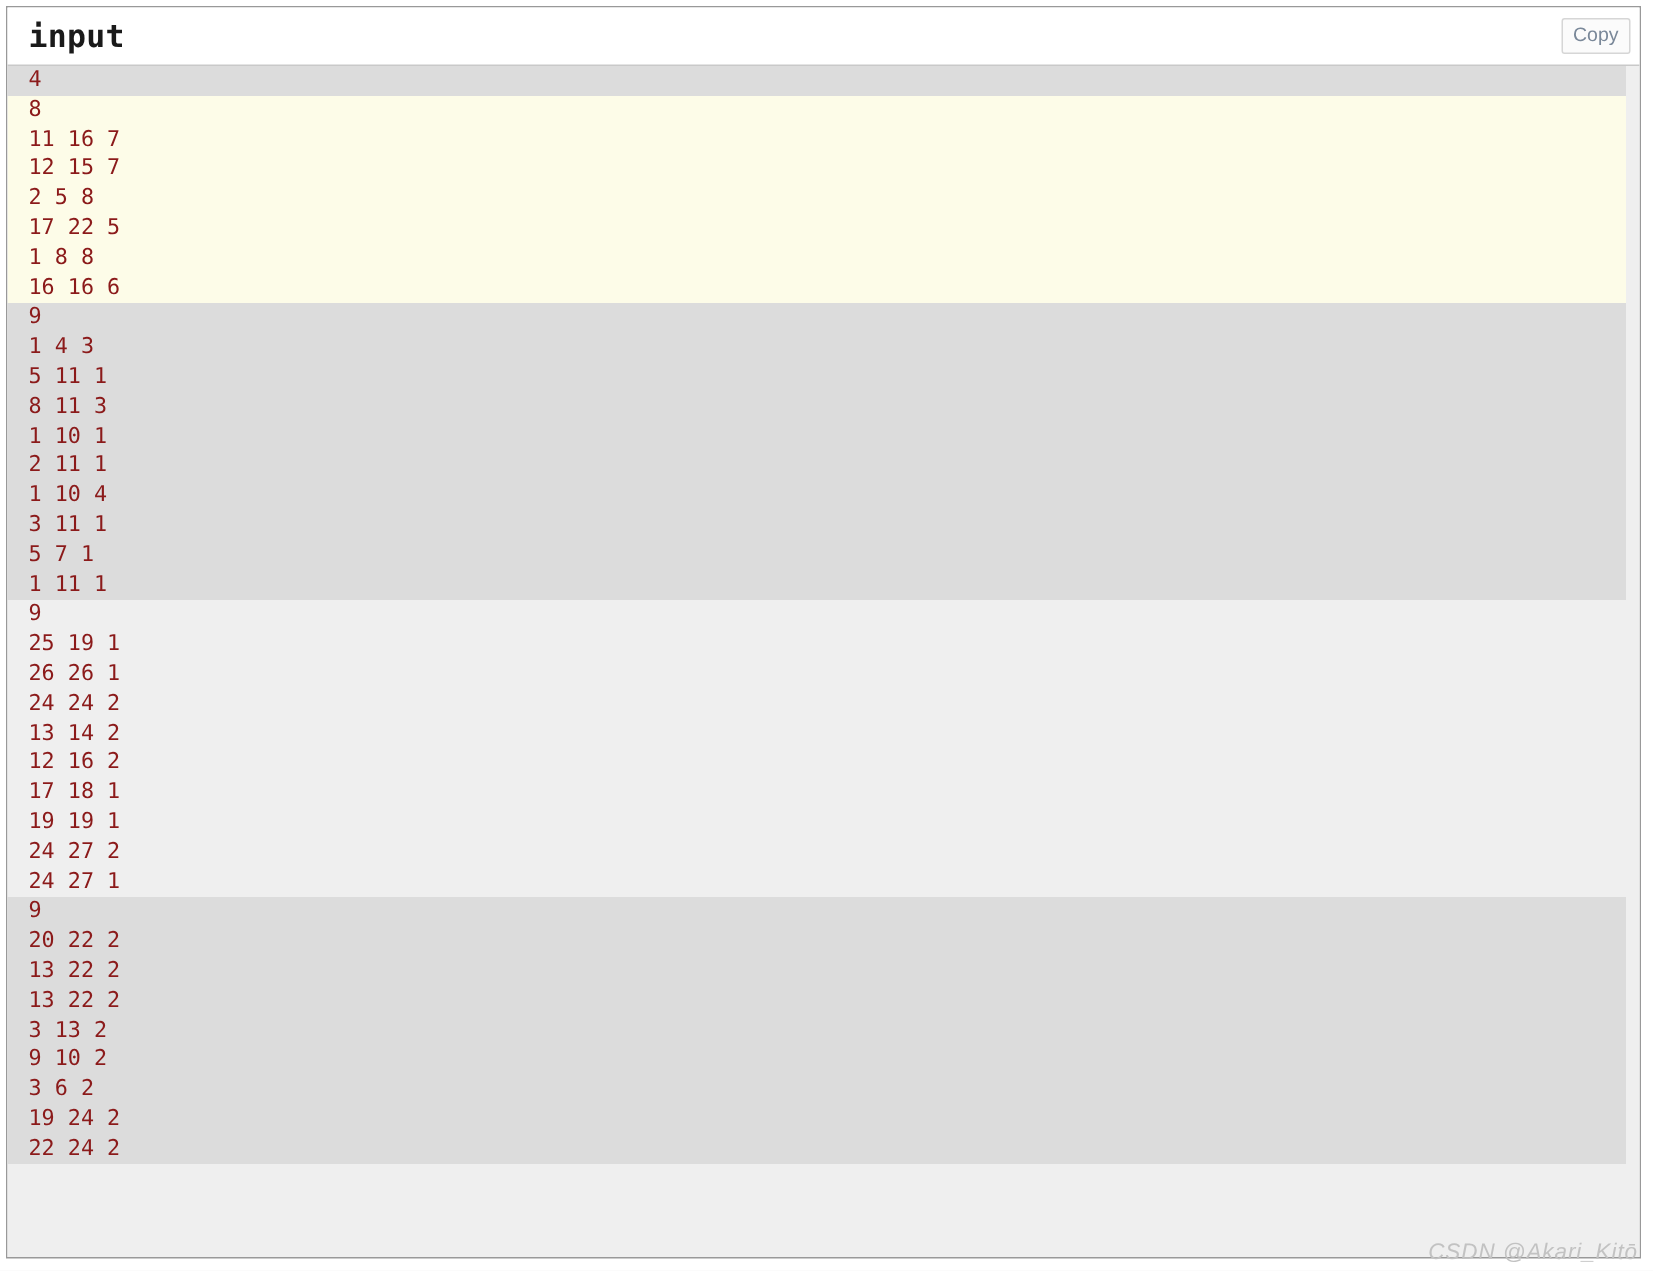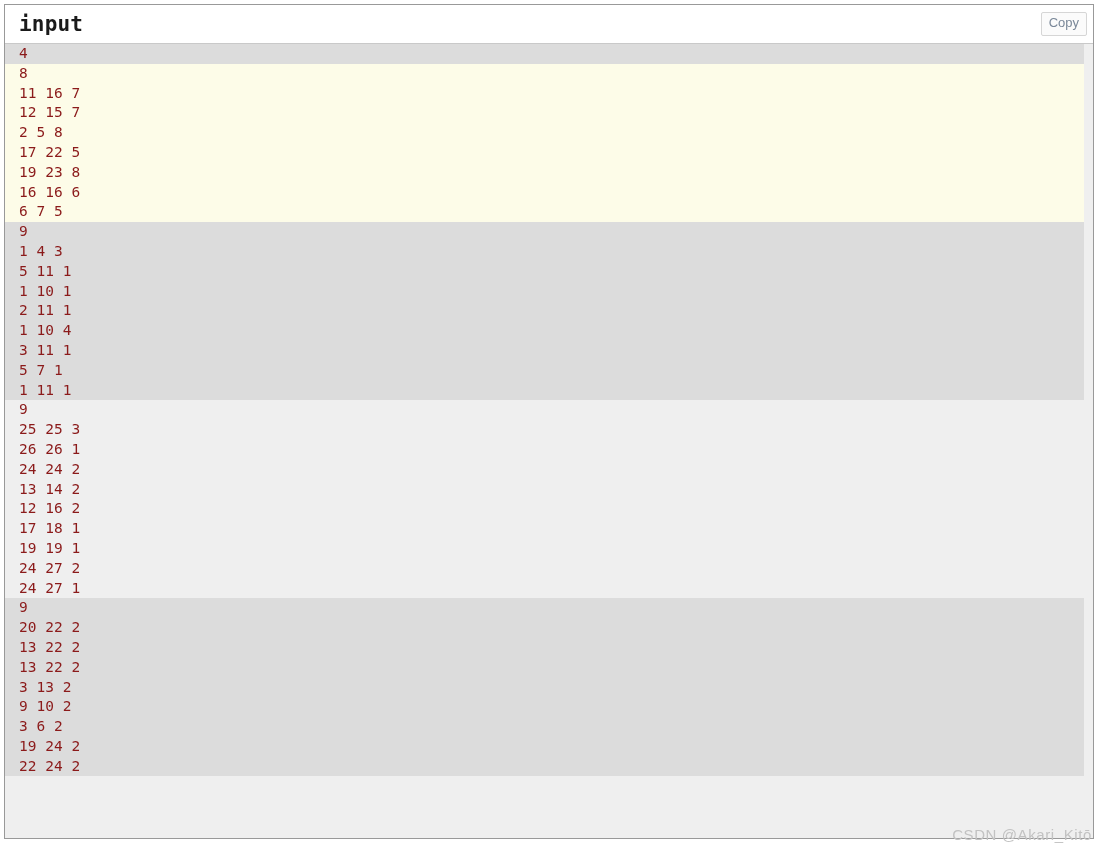--- a/index.html
+++ b/index.html
@@ -113,20 +113,21 @@
     position: absolute;
     right: 10px;
     bottom: 4px;
     font-family: "Liberation Sans", sans-serif;
     font-size: 15px;
     color: #c2c2c2;
     letter-spacing: 0.6px;
     user-select: none;
     pointer-events: none;
     white-space: pre;
+    font-style: italic;
   }
 </style>
 </head>
 <body>
 
 <div class="code-panel">
 
   <div class="panel-header">
     <span class="panel-title">input</span>
     <button class="copy-button">Copy</button>
@@ -137,38 +138,38 @@
       <div id="code-blocks">
           <div class="code-block" style="background: rgb(220, 220, 220);">
             <div class="code-line">4</div>
           </div>
           <div class="code-block" style="background: rgb(253, 252, 232);">
             <div class="code-line">8</div>
             <div class="code-line">11 16 7</div>
             <div class="code-line">12 15 7</div>
             <div class="code-line">2 5 8</div>
             <div class="code-line">17 22 5</div>
-            <div class="code-line">19 23 8</div>
+            <div class="code-line">1 8 8</div>
             <div class="code-line">16 16 6</div>
-            <div class="code-line">6 7 5</div>
           </div>
           <div class="code-block" style="background: rgb(220, 220, 220);">
             <div class="code-line">9</div>
             <div class="code-line">1 4 3</div>
             <div class="code-line">5 11 1</div>
+            <div class="code-line">8 11 3</div>
             <div class="code-line">1 10 1</div>
             <div class="code-line">2 11 1</div>
             <div class="code-line">1 10 4</div>
             <div class="code-line">3 11 1</div>
             <div class="code-line">5 7 1</div>
             <div class="code-line">1 11 1</div>
           </div>
           <div class="code-block" style="background: rgb(239, 239, 239);">
             <div class="code-line">9</div>
-            <div class="code-line">25 25 3</div>
+            <div class="code-line">25 19 1</div>
             <div class="code-line">26 26 1</div>
             <div class="code-line">24 24 2</div>
             <div class="code-line">13 14 2</div>
             <div class="code-line">12 16 2</div>
             <div class="code-line">17 18 1</div>
             <div class="code-line">19 19 1</div>
             <div class="code-line">24 27 2</div>
             <div class="code-line">24 27 1</div>
           </div>
           <div class="code-block" style="background: rgb(220, 220, 220);">

